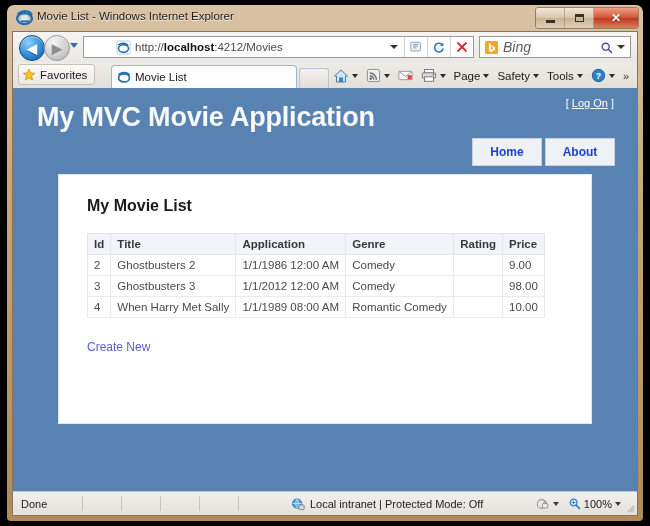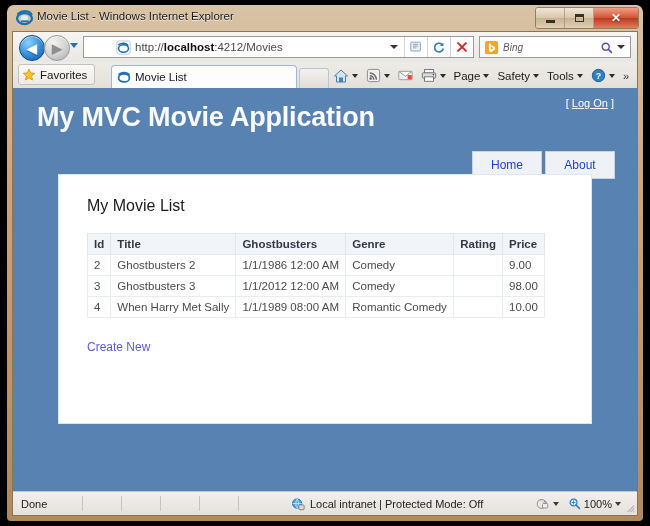--- a/index.html
+++ b/index.html
@@ -154,21 +154,21 @@
     width: 152px; height: 22px;
     background: #fff;
     border: 1px solid #9a9a9a;
     box-sizing: border-box;
     display: flex; align-items: center;
   }
   #bing-icon {
     margin: 0 4px; width: 15px; height: 15px; flex: none;
   }
   #search-text {
-    font-size: 10px; color: #5c5c5c; font-style: italic; flex: 1;
+    font-size: 14px; color: #5c5c5c; font-style: italic; flex: 1;
   }
 
   
   #tabrow {
     position: absolute;
     left: 0; top: 30px; right: 0; height: 26px;
     background: linear-gradient(to bottom, #eeece8 0%, #e3e0da 100%);
     border-bottom: 1px solid #9fb6cc;
   }
   #favorites-button {
@@ -253,37 +253,36 @@
   }
   #main-nav {
     position: absolute; right: 22px; top: 50px;
     display: flex; gap: 3px;
   }
   .nav-item {
     width: 70px; height: 28px;
     background: #eef2f7;
     border: 1px solid #c5d3e2;
     display: flex; align-items: center; justify-content: center;
-    font-size: 12px; font-weight: normal; color: #1e3fd0;
-    cursor: pointer;
-    box-sizing: border-box;
-    margin-top: 13px;
+    font-size: 12px; font-weight: bold; color: #1e3fd0;
+    cursor: pointer;
+    box-sizing: border-box;
   }
   #content-box {
     position: absolute;
     left: 45px; top: 86px; right: 45px;
     height: 250px;
     background: #ffffff;
     border: 1px solid #dfe6ee;
     box-sizing: border-box;
     padding: 22px 28px;
   }
   #list-heading {
     margin: 0 0 18px 0;
-    font-size: 16px; font-weight: normal; color: #1b1b1b;
+    font-size: 16px; font-weight: bold; color: #1b1b1b;
   }
   #movie-table {
     border-collapse: collapse;
     width: 458px;
     font-size: 11.5px;
     color: #3d3d3d;
   }
   #movie-table th {
     background: #f1f4f8;
     border: 1px solid #e2e6eb;
@@ -525,21 +524,21 @@
         </div>
 
         <div id="content-box">
           <h2 id="list-heading">My Movie List</h2>
 
           <table id="movie-table">
             <thead>
               <tr>
                 <th class="col-id">Id</th>
                 <th class="col-title">Title</th>
-                <th class="col-date">Ghostbusters</th>
+                <th class="col-date">Application</th>
                 <th class="col-genre">Genre</th>
                 <th class="col-rating">Rating</th>
                 <th class="col-price">Price</th>
               </tr>
             </thead>
             <tbody>
               <tr>
                 <td class="col-id">2</td>
                 <td class="col-title">Ghostbusters 2</td>
                 <td class="col-date">1/1/1986 12:00 AM</td>

